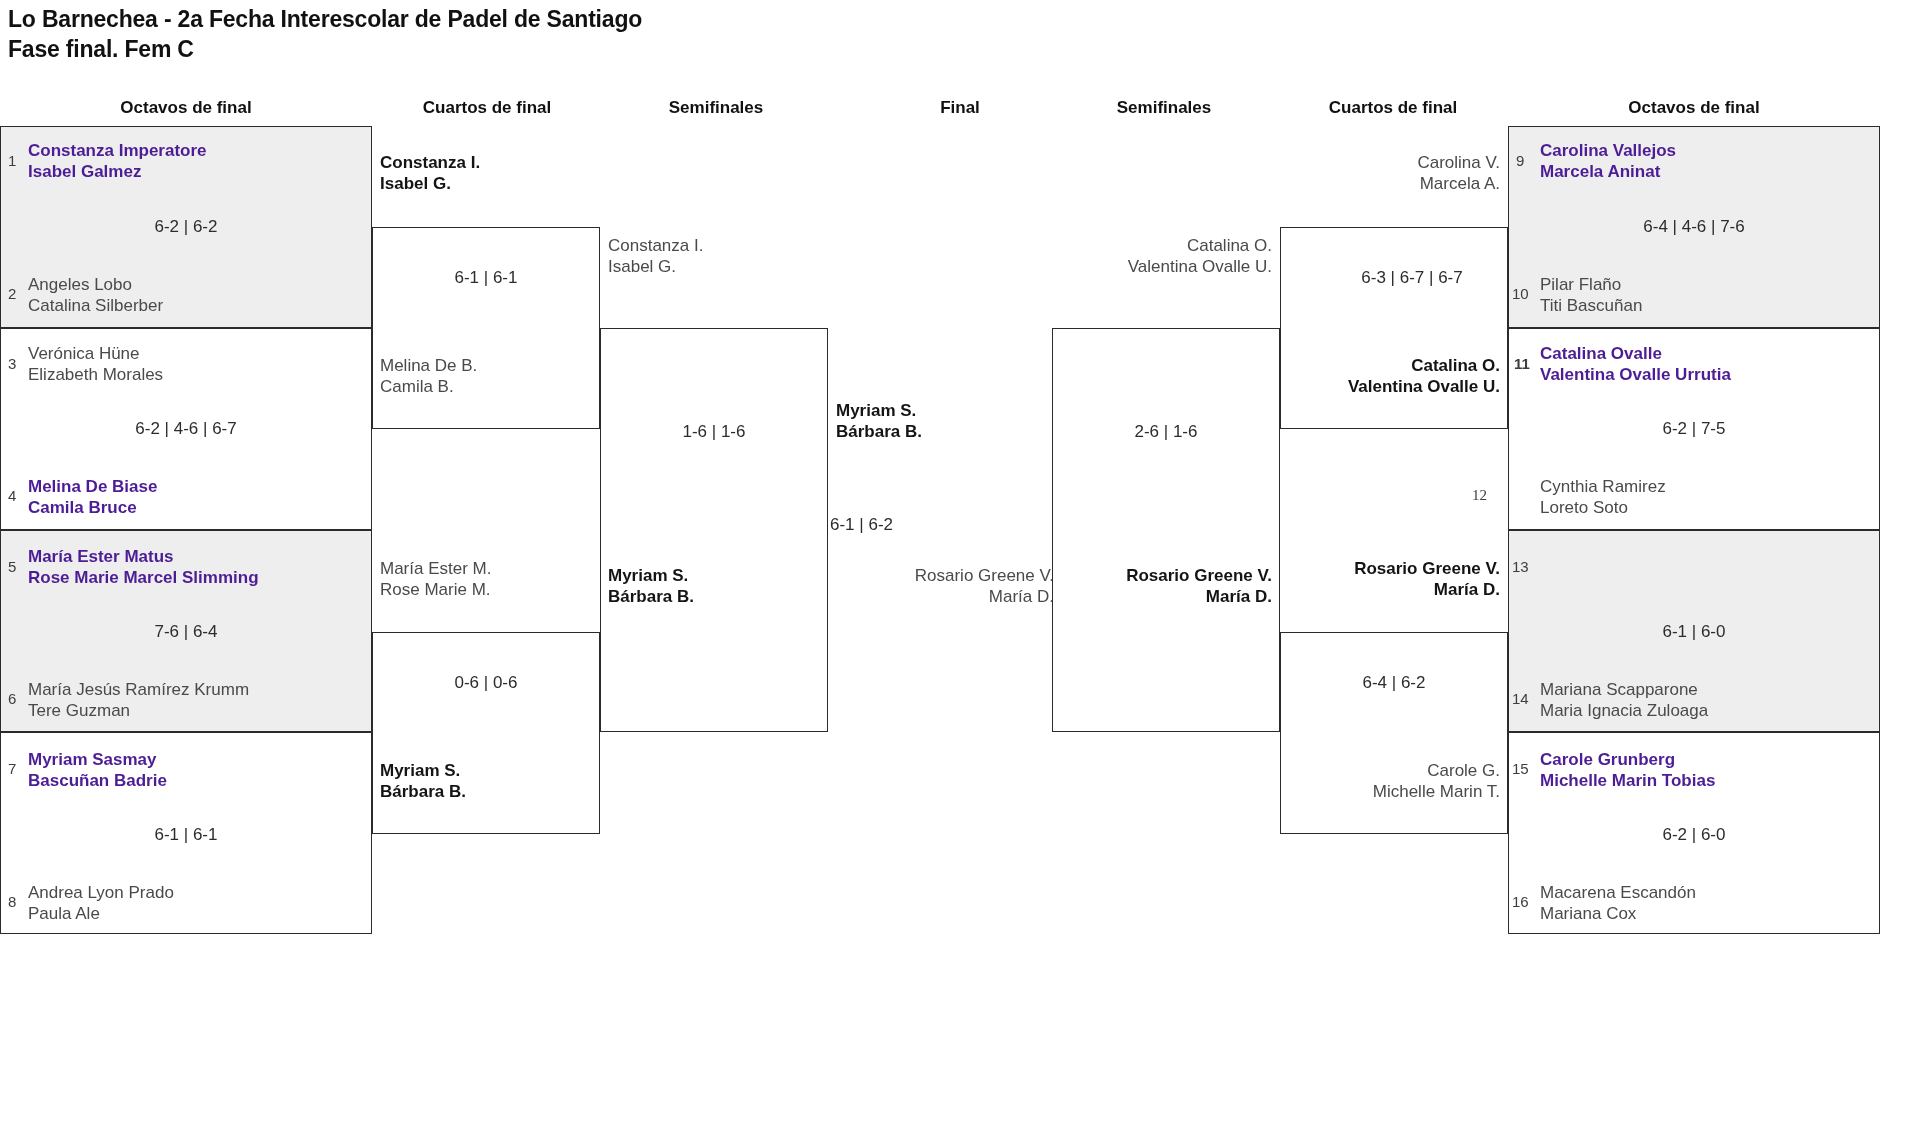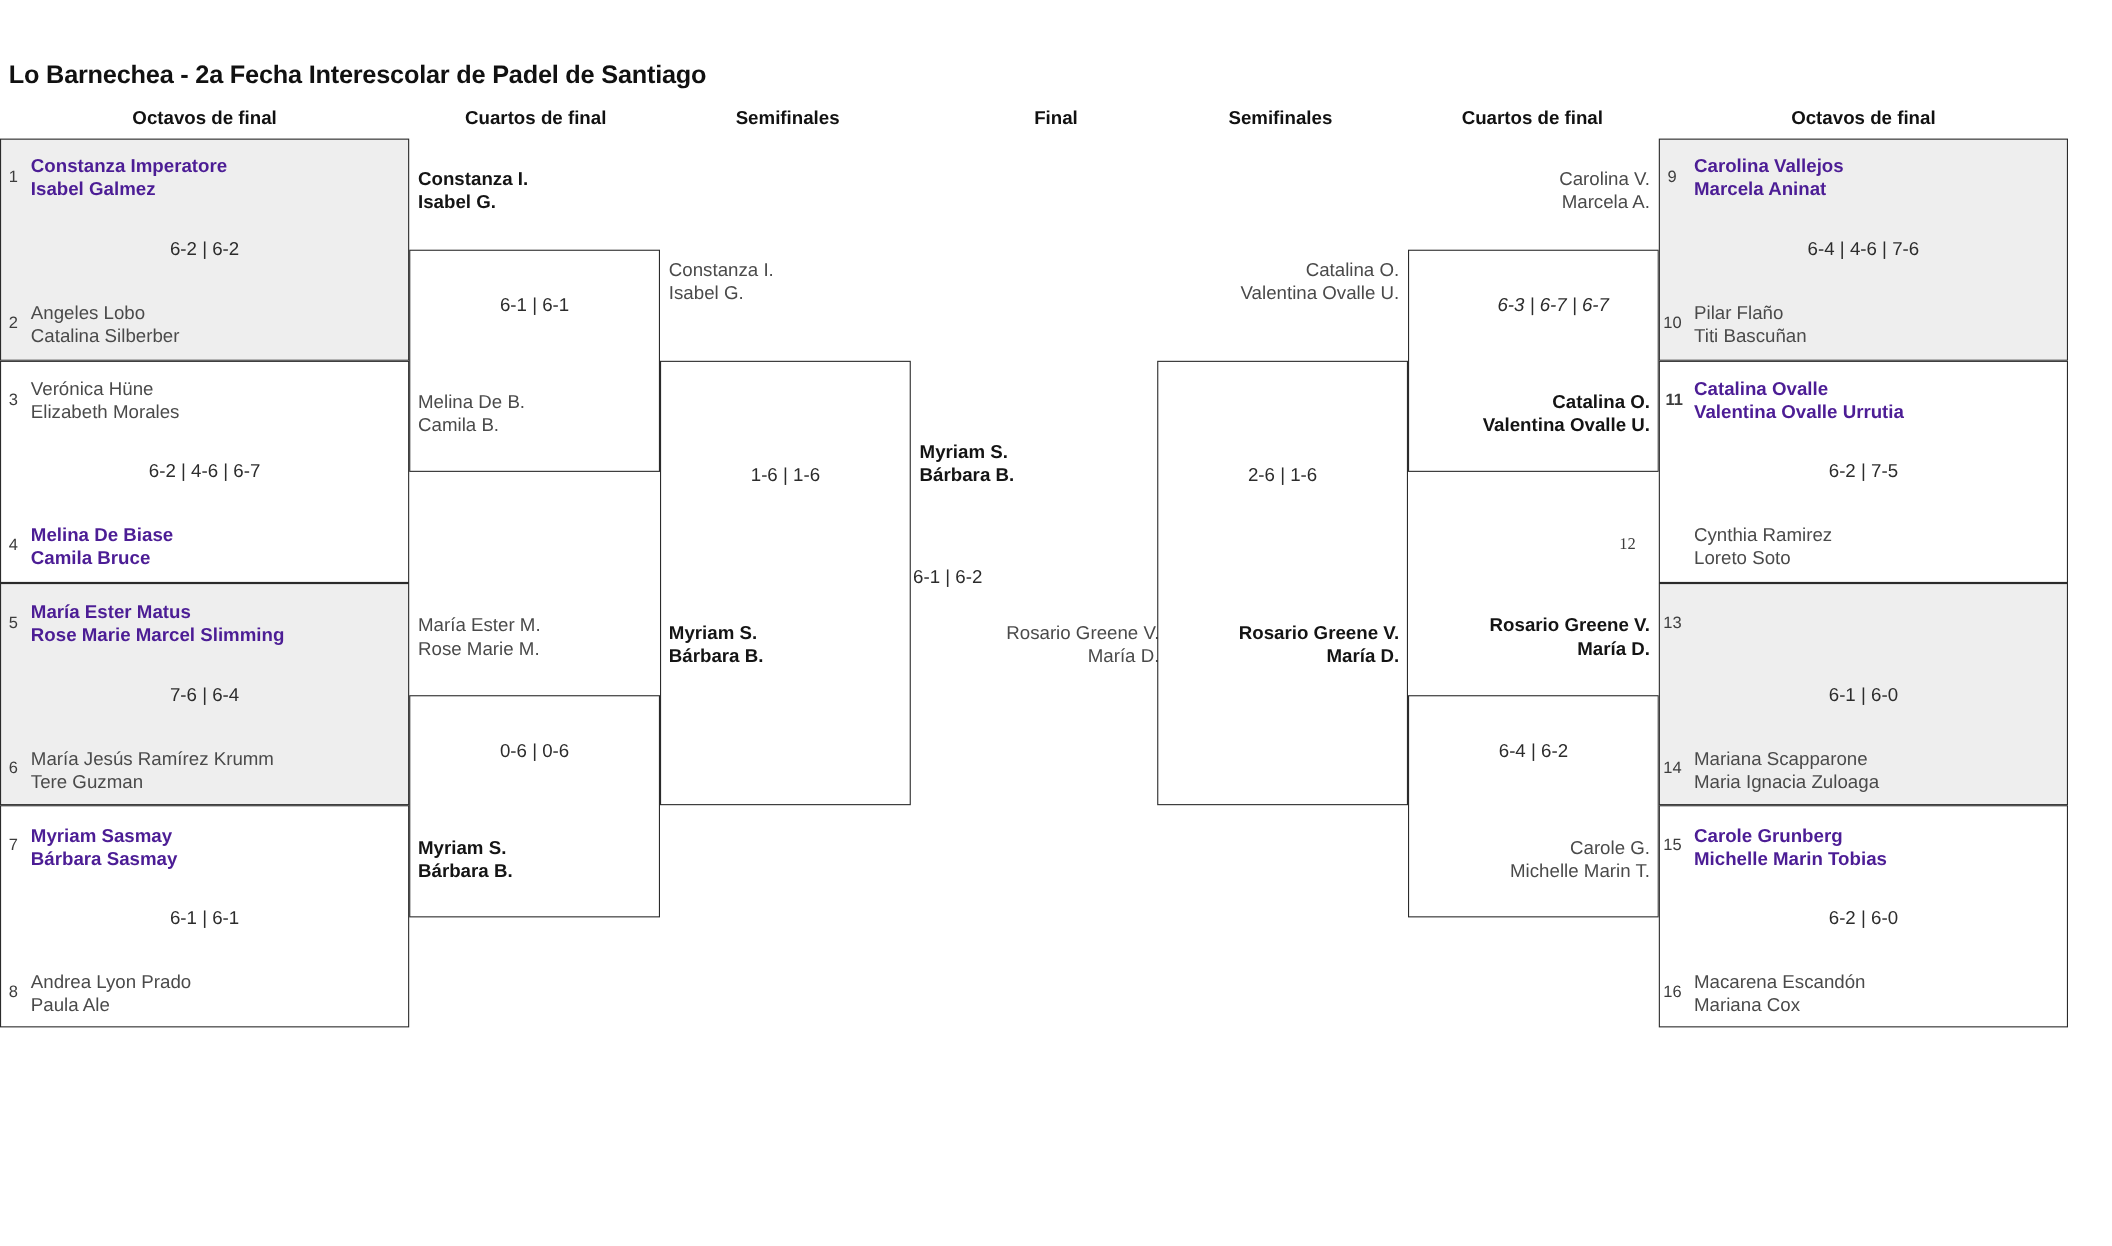--- a/index.html
+++ b/index.html
@@ -9,21 +9,21 @@
     color:#1c1c1c;overflow:hidden;position:relative;
   }
   #stage{position:absolute;left:0;top:0;width:1920px;height:1133px;}
 
   
   .title{
     position:absolute;left:8px;top:4px;width:1100px;
     font-size:23px;font-weight:700;line-height:1.32;color:#111;
     letter-spacing:-0.2px;
   }
-  .title div{white-space:nowrap;margin-top:48px;}
+  .title div{white-space:nowrap;}
 
   .logo{position:absolute;right:14px;top:8px;width:250px;height:58px;}
   .logo-word{
     position:absolute;left:80px;top:2px;
     font-size:46px;font-weight:700;color:#7ac143;letter-spacing:-1px;
     line-height:54px;
   }
   .dot{position:absolute;border-radius:50%;}
 
   
@@ -121,21 +121,21 @@
   <div class="seed" style="left:8px;top:690px;">6</div>
   <div class="team lose" style="left:28px;top:679px;">
     <span class="ln">María Jesús Ramírez Krumm</span>
     <span class="ln">Tere Guzman</span>
   </div>
 
   <div class="cell" style="left:0px;top:732px;width:372px;height:202px;"></div>
   <div class="seed" style="left:8px;top:760px;">7</div>
   <div class="team win" style="left:28px;top:749px;">
     <span class="ln">Myriam Sasmay</span>
-    <span class="ln">Bárbara Sasmay</span>
+    <span class="ln">Bascuñan Badrie</span>
   </div>
   <div class="score" style="left:0px;top:825px;width:372px;">6-1 | 6-1</div>
   <div class="seed" style="left:8px;top:893px;">8</div>
   <div class="team lose" style="left:28px;top:882px;">
     <span class="ln">Andrea Lyon Prado</span>
     <span class="ln">Paula Ale</span>
   </div>
 
   <div class="conn" style="left:372px;top:227px;width:228px;height:202px;"></div>
   <div class="slot win" style="left:380px;top:152px;">
@@ -189,21 +189,21 @@
   <div class="slot win r" style="left:1020px;top:565px;width:252px;">
     <span class="ln">Rosario Greene V.</span>
     <span class="ln">María D.</span>
   </div>
 
   <div class="conn" style="left:1280px;top:227px;width:228px;height:202px;"></div>
   <div class="slot lose r" style="left:1256px;top:152px;width:244px;">
     <span class="ln">Carolina V.</span>
     <span class="ln">Marcela A.</span>
   </div>
-  <div class="score" style="left:1280px;top:268px;width:264px;font-style:italic;">6-3 | 6-7 | 6-7</div>
+  <div class="score" style="left:1280px;top:268px;width:264px;">6-3 | 6-7 | 6-7</div>
   <div class="slot win r" style="left:1256px;top:355px;width:244px;">
     <span class="ln">Catalina O.</span>
     <span class="ln">Valentina Ovalle U.</span>
   </div>
 
   <div class="conn" style="left:1280px;top:632px;width:228px;height:202px;"></div>
   <div class="slot win r" style="left:1256px;top:558px;width:244px;">
     <span class="ln">Rosario Greene V.</span>
     <span class="ln">María D.</span>
   </div>

